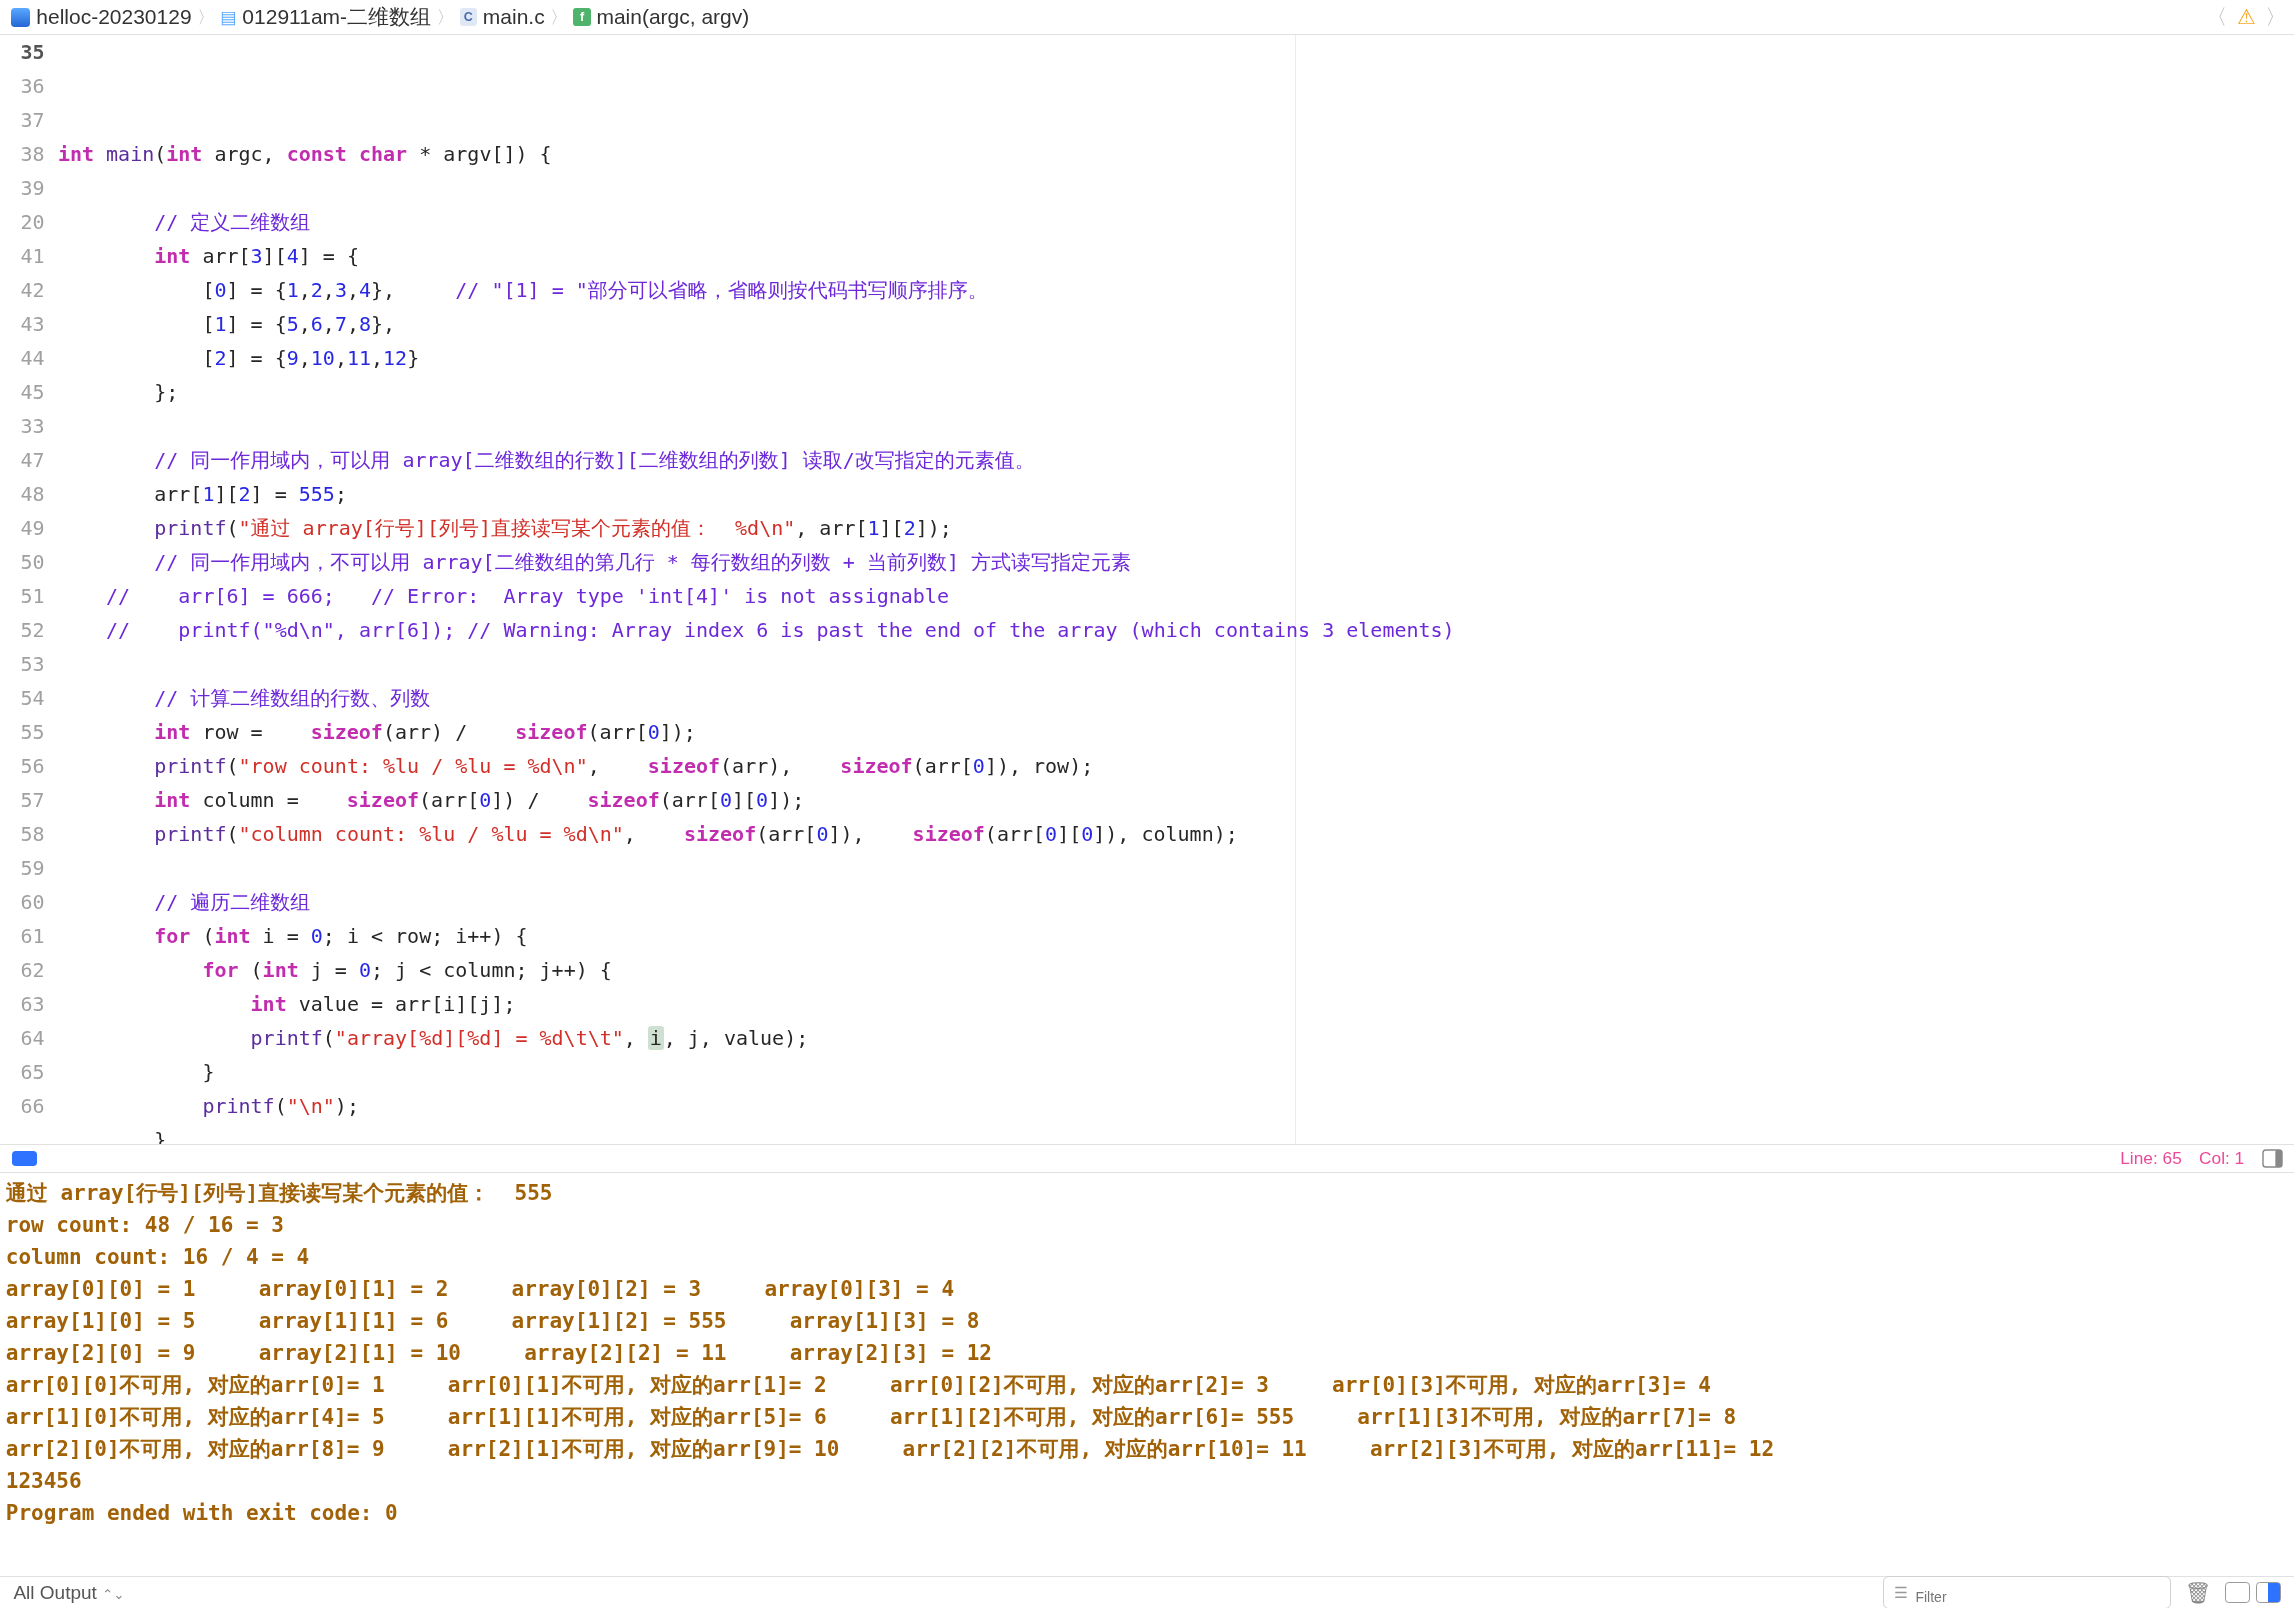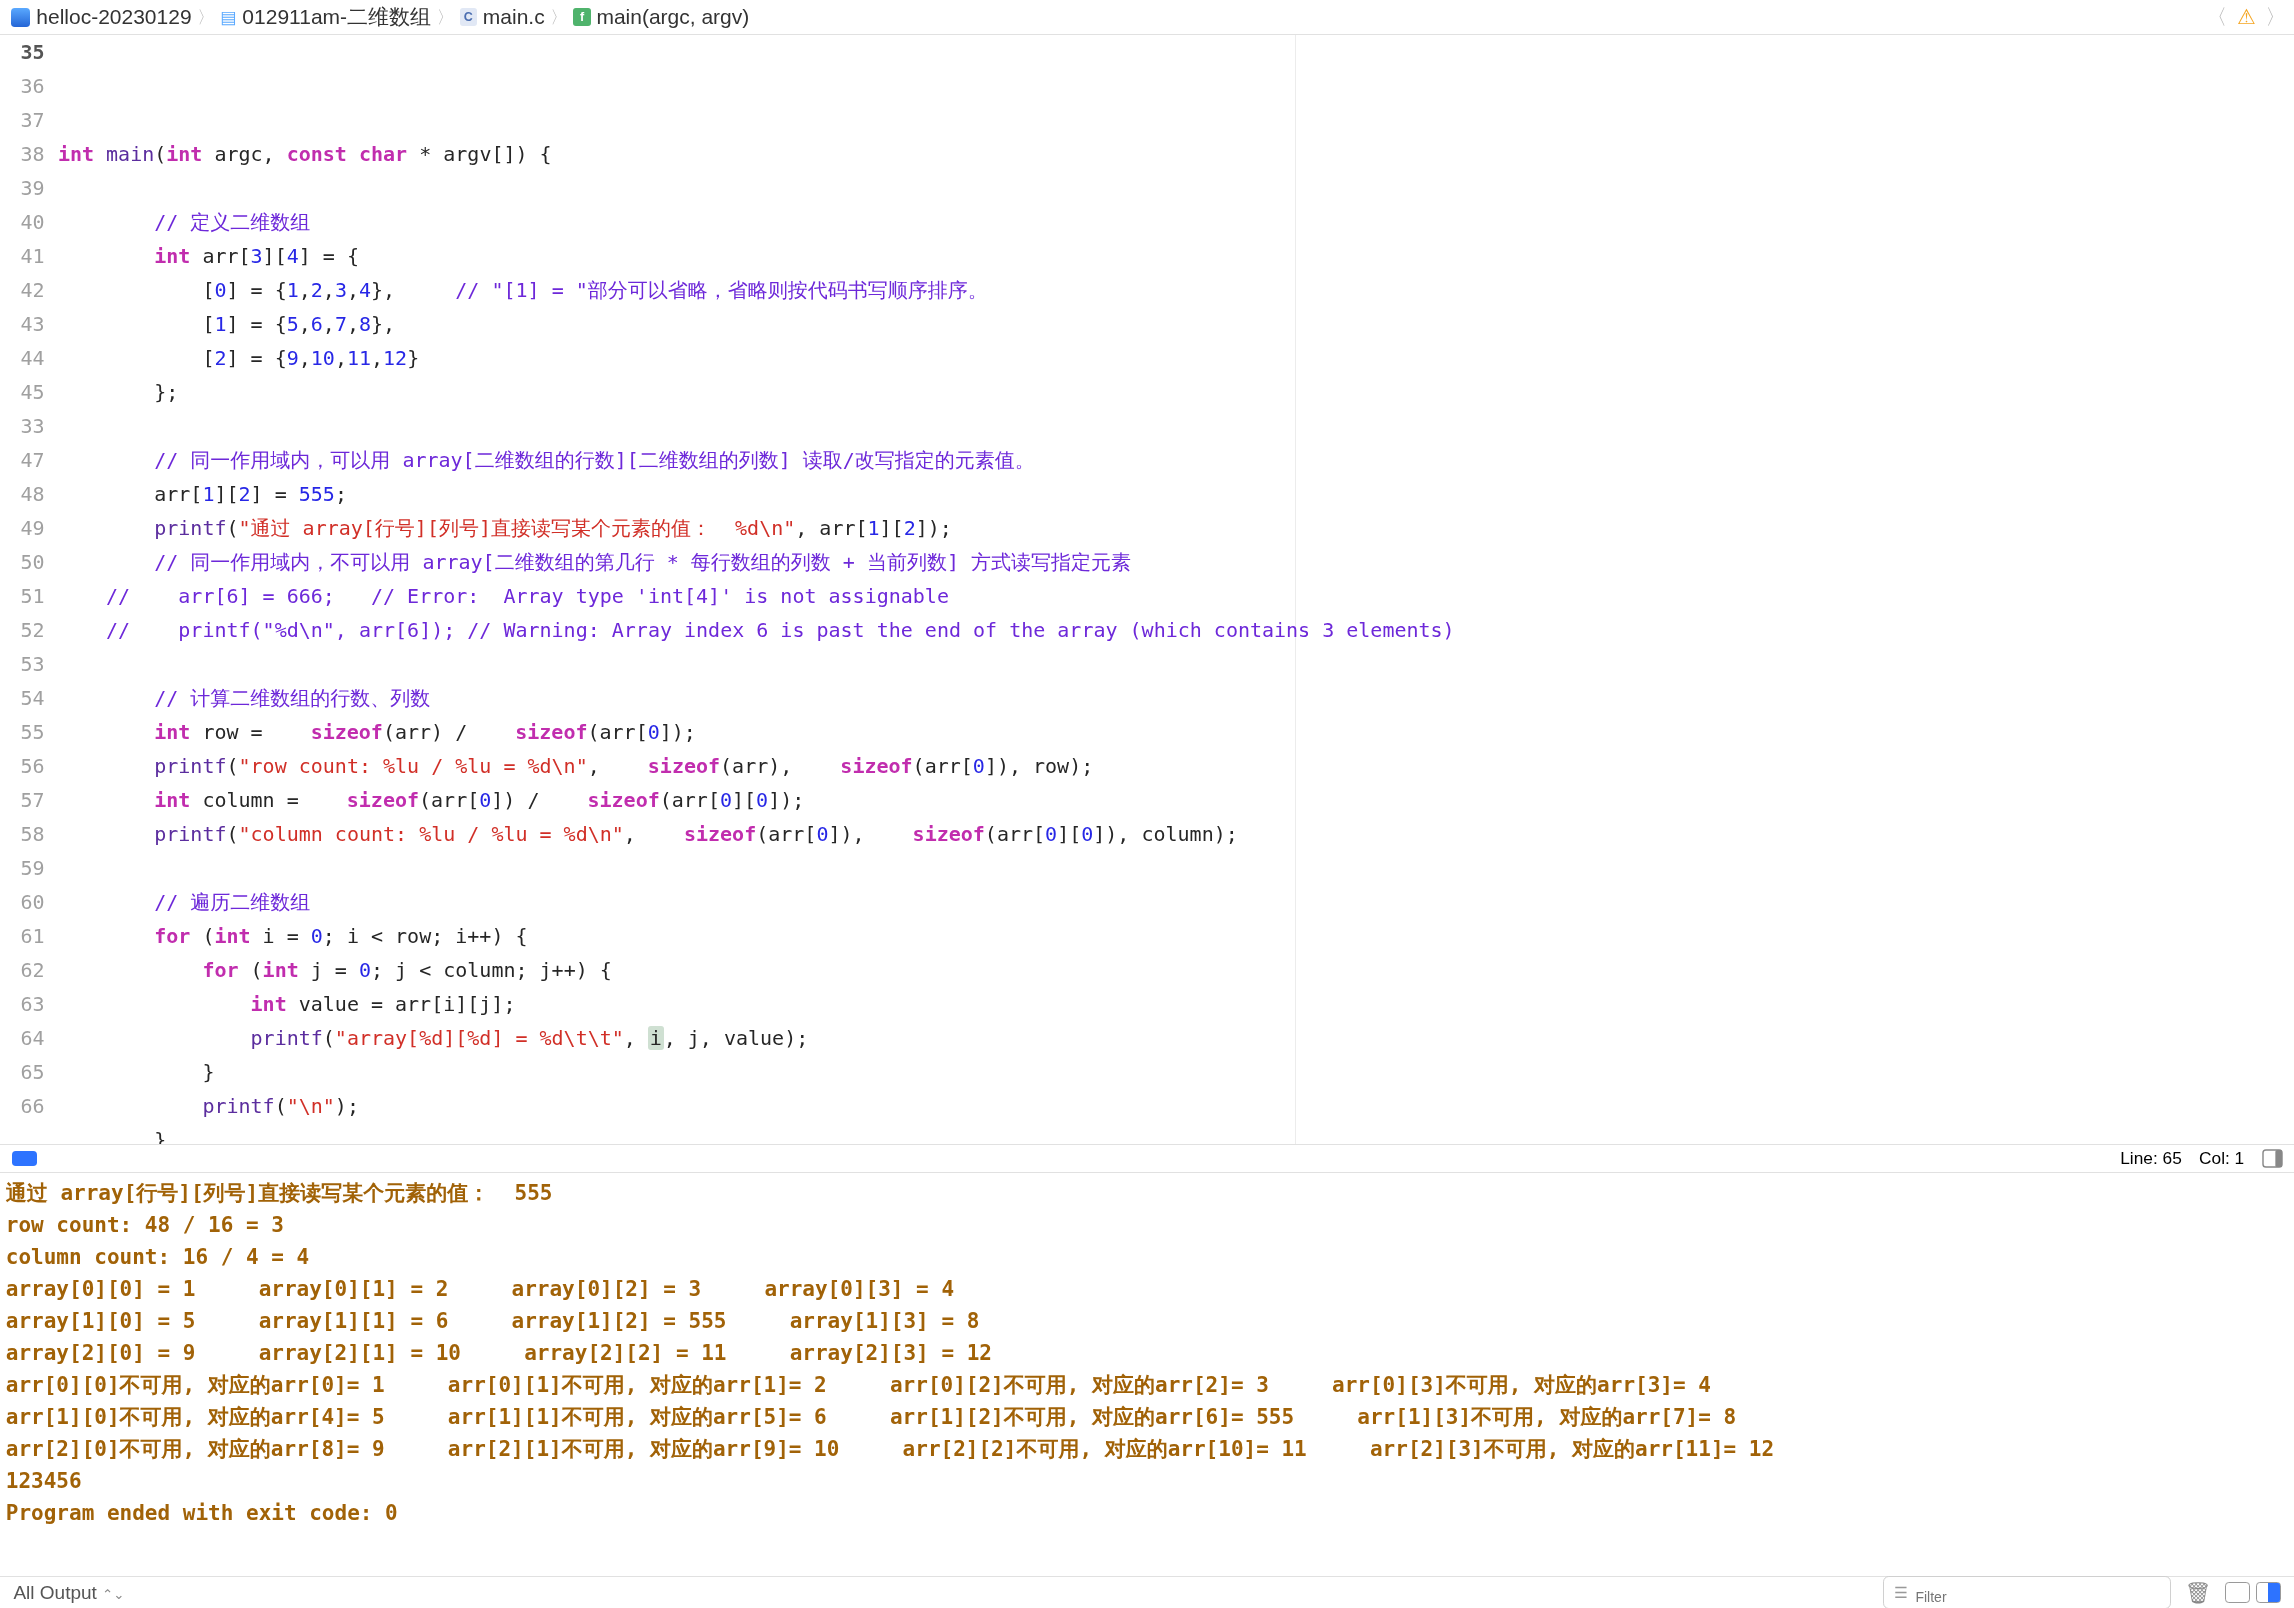--- a/index.html
+++ b/index.html
@@ -85,21 +85,21 @@
 }
 
 .mid-bar {
   height: 29px;
   border-top: 1px solid #e1e1e1;
   border-bottom: 1px solid #e1e1e1;
   display: flex;
   align-items: center;
   padding: 0 11.5px;
   font-size: 17.3px;
-  color: #000000;
+  color: #ec4899;
 }
 .mid-bar .blue-pill {
   width: 25px; height: 15.4px; background: #2d73ff; border-radius: 3.8px;
 }
 .mid-bar .right { margin-left: auto; display: flex; align-items: center; gap: 17.3px; }
 .panel-toggle svg { display: block; }
 
 .console {
   height: 403px;
   font-family: "SF Mono", Menlo, monospace;
@@ -171,21 +171,21 @@
   </div>
 </div>
 
 <div class="editor-area">
   <div class="gutter" id="gutter">
       <div style="font-weight: bold; color: rgb(85, 85, 85);">35</div>
       <div>36</div>
       <div>37</div>
       <div>38</div>
       <div>39</div>
-      <div>40</div>
+      <div>20</div>
       <div>41</div>
       <div>42</div>
       <div>43</div>
       <div>44</div>
       <div>45</div>
       <div>33</div>
       <div>47</div>
       <div>48</div>
       <div>49</div>
       <div>50</div>

